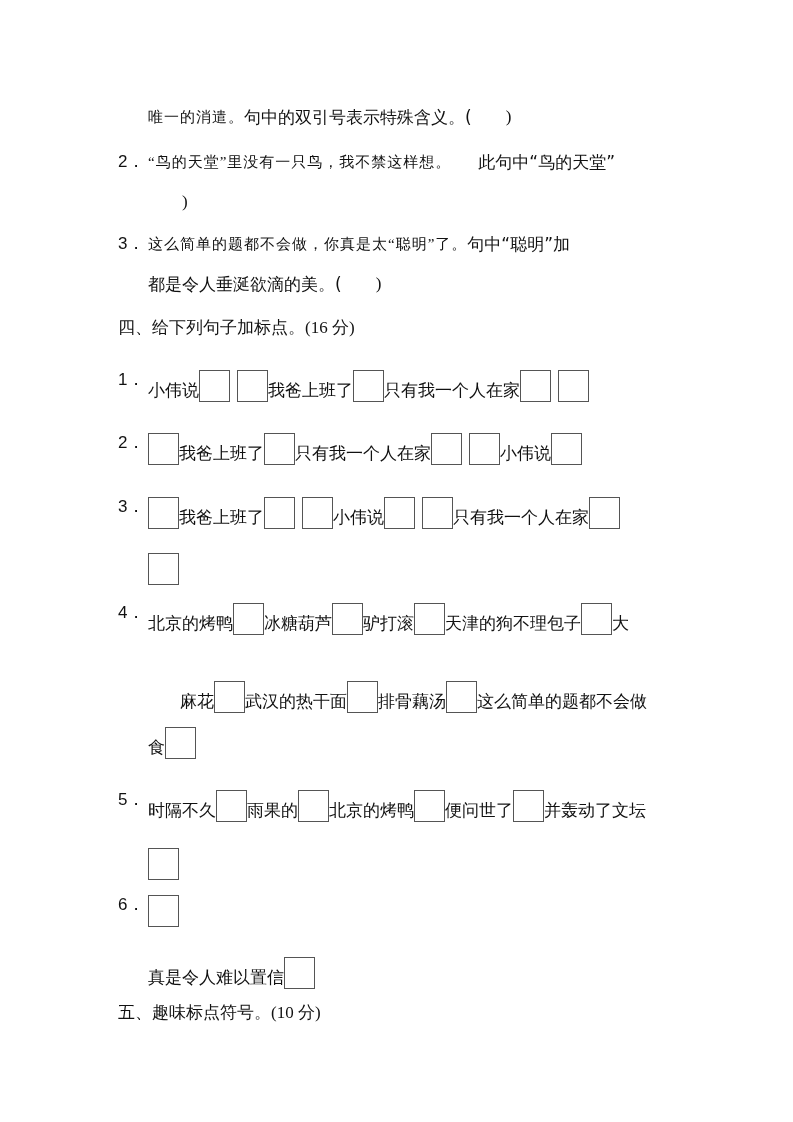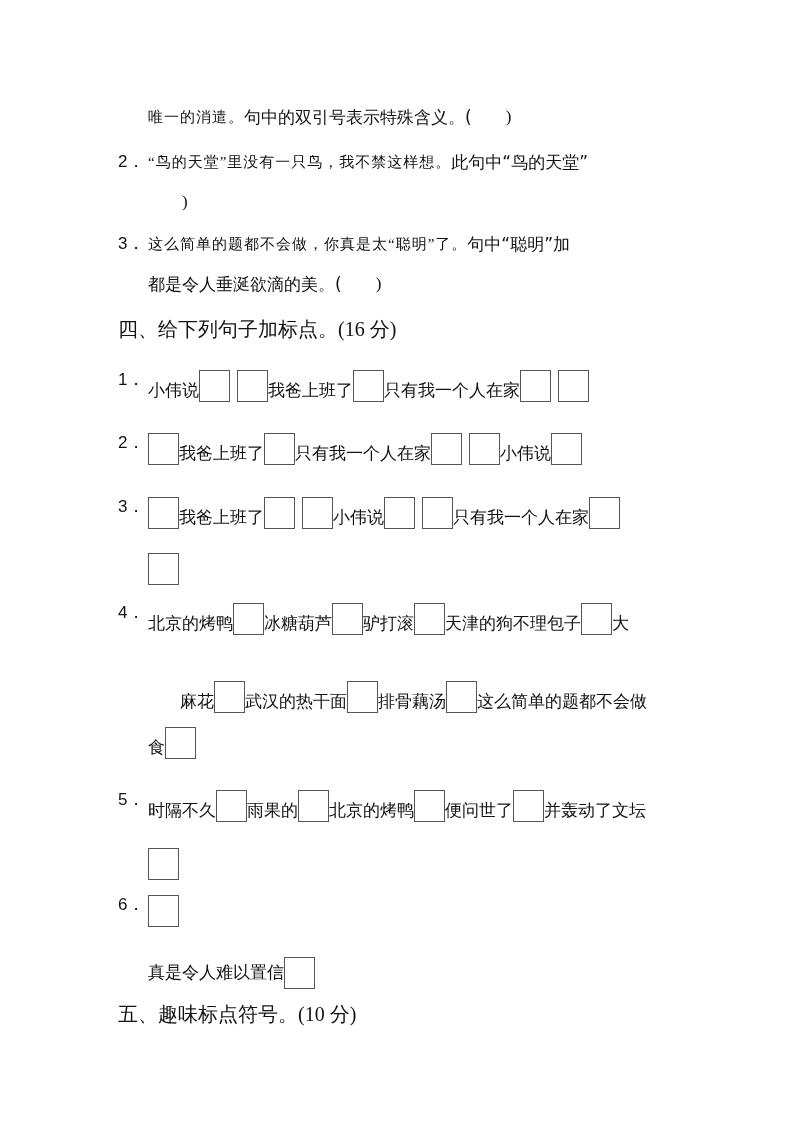--- a/index.html
+++ b/index.html
@@ -1,21 +1,21 @@
 <!DOCTYPE html>
 <html><head>
 <meta charset="utf-8">
 <style>
   html, body { margin: 0; padding: 0; background: #ffffff; }
   body { width: 793px; height: 1122px; position: relative; overflow: hidden;
          font-family: "DejaVu Sans", "Liberation Sans", sans-serif; color: #111; }
   .line { position: absolute; left: 0; white-space: nowrap; font-size: 17px; line-height: 20px; }
   .num { position: absolute; left: 118px; font-family: "Liberation Sans", sans-serif; font-size: 17px; }
   .txt { position: absolute; left: 148px; display: flex; align-items: flex-end; }
-  .sec { position: absolute; left: 118px; font-size: 20px; white-space: nowrap; }
+  .sec { position: absolute; left: 118px; font-size: 17px; white-space: nowrap; }
   .sec .pts { font-family: "Liberation Serif", serif; }
   .box { display: inline-block; width: 31px; height: 32px; border: 1px solid #555; box-sizing: border-box;
          margin-bottom: -2px; vertical-align: bottom; }
   .gap { display: inline-block; width: 7px; }
   .serifish { font-family: Liberation Serif, serif; font-size: 15px; letter-spacing: 1px; }
   .paren { font-family: "Liberation Serif", serif; }
 </style>
 </head>
 <body>
 
@@ -23,21 +23,21 @@
   <span class="txt" style="top:0;">
     <span class="serifish">唯一的消遣。</span>
     <span>句中的双引号表示特殊含义。(</span>
     <span style="display:inline-block;width:34px;"></span>
     <span class="paren">)</span>
   </span>
 </div>
 
 <div class="line" style="top:152px;">
   <span class="num" style="top:0;">2．</span>
-  <span class="txt" style="top:0;">
+  <span class="txt" style="top:0;gap:27px;">
     <span class="serifish">“鸟的天堂”里没有一只鸟，我不禁这样想。</span>
     <span>此句中“鸟的天堂”</span>
   </span>
 </div>
 <div class="line" style="top:192px;">
   <span class="txt" style="top:0;">
     <span style="display:inline-block;width:34px;"></span>
     <span class="paren">)</span>
   </span>
 </div>
@@ -166,21 +166,21 @@
   </span>
 </div>
 
 <div class="line" style="top:895px;">
   <span class="num" style="top:0;">6．</span>
   <span class="txt" style="top:0;">
     <span class="box"></span>
   </span>
 </div>
 <div class="line" style="top:957px;">
-  <span class="txt" style="top:0;align-items:center;">
+  <span class="txt" style="top:0;">
     <span>真是令人难以置信</span>
     <span class="box"></span>
   </span>
 </div>
 
 <div class="sec" style="top:1001px;">
   <span>五、趣味标点符号。</span><span class="pts">(10 分)</span>
 </div>
 
 </body></html>

